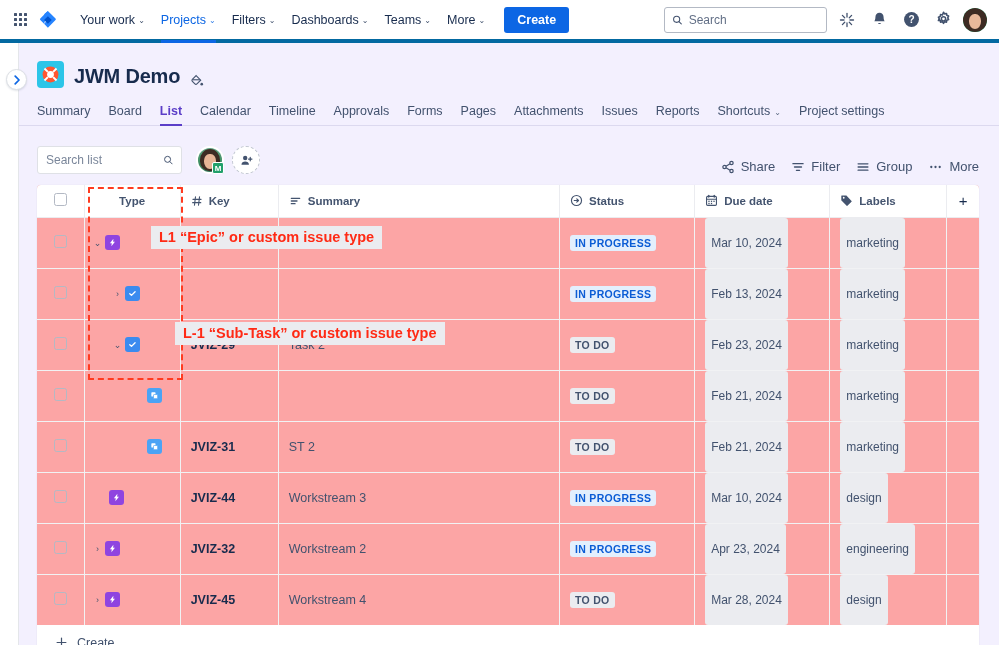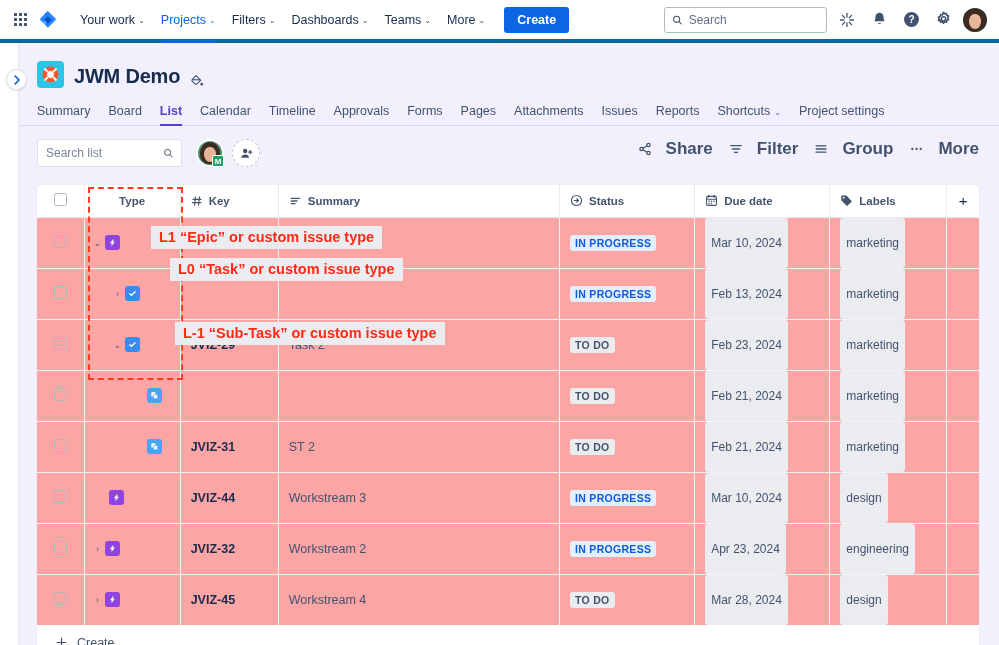--- a/index.html
+++ b/index.html
@@ -78,21 +78,21 @@
   .tab {
     font-size: 12.5px; color: #42526e; padding: 0 9px 7px 9px; cursor: pointer; position: relative;
     display: flex; align-items: center; gap: 4px; white-space: nowrap;
   }
   .tab:first-child { padding-left: 0; }
   .tab.active { color: #5b3ec8; font-weight: 600; }
   .tab.active::after { content:""; position:absolute; left:9px; right:9px; bottom:-1px; height: 2px; background:#5b3ec8; }
   .tab:first-child.active::after { left: 0; }
 
   
-  .list-toolbar { display: flex; align-items: flex-start; padding: 13px 20px 0 18px; height: 48px; }
+  .list-toolbar { display: flex; align-items: flex-end; padding: 13px 20px 0 18px; height: 48px; }
   .list-search {
     width: 145px; height: 28px; background: #fff; border: 1px solid #dfe1e6; border-radius: 3px;
     display: flex; align-items: center; padding: 0 8px; gap: 6px;
   }
   .list-search input {
     border: none; outline: none; font-size: 12px; color: #172b4d; width: 100%;
     font-family: "Liberation Sans", sans-serif; background: transparent;
   }
   .list-search input::placeholder { color: #7a869a; }
   .member-avatar {
@@ -106,21 +106,21 @@
   .member-badge {
     position: absolute; right: -2px; bottom: -2px; width: 12px; height: 12px; background: #22a06b;
     border-radius: 2px; color: #fff; font-size: 8px; font-weight: 700; display: flex;
     align-items: center; justify-content: center; border: 1.5px solid #fff;
   }
   .add-person {
     width: 28px; height: 28px; border-radius: 50%; border: 1px dashed #c1c7d0; background: #fff;
     display: flex; align-items: center; justify-content: center; margin-left: 8px; cursor: pointer; color: #42526e;
   }
   .toolbar-right { margin-left: auto; display: flex; align-items: center; gap: 16px; }
-  .tb-btn { display: flex; align-items: center; gap: 14px; font-size: 17px; font-weight: 700; color: #42526e; cursor: pointer; }
+  .tb-btn { display: flex; align-items: center; gap: 6px; font-size: 13px; font-weight: 400; color: #42526e; cursor: pointer; }
 
   
   .table-card {
     margin: 11px 20px 0 18px; background: #fca5a5; border-radius: 4px; overflow: hidden;
     box-shadow: 0 1px 1px rgba(9,30,66,.10), 0 0 1px rgba(9,30,66,.12);
   }
   table { width: 100%; border-collapse: collapse; table-layout: fixed; }
   col.c-check { width: 47px; } col.c-type { width: 96px; } col.c-key { width: 98px; }
   col.c-summary { width: 281px; } col.c-status { width: 135px; } col.c-due { width: 135px; }
   col.c-labels { width: 117px; } col.c-plus { width: 32px; }
@@ -681,15 +681,14 @@
           </g>
         </svg>
         <span data-name="create-row-label">Create</span>
       </div>
     </div>
   </div>
 
   <div class="anno-box" data-name="annotation-highlight-box" style="left:88px; top:187px; width:95px; height:193px;"></div>
 
   <div class="anno" data-name="annotation-epic-label" style="left:151px; top:226px;">L1 “Epic” or custom issue type</div>
-  <div class="anno" data-name="annotation-task-label" style="left:170px; top:258px;">L0 “Task” or custom issue type</div>
   <div class="anno" data-name="annotation-subtask-label" style="left:175px; top:322px;">L-1 “Sub-Task” or custom issue type</div>
 </div>
 
 </body></html>

